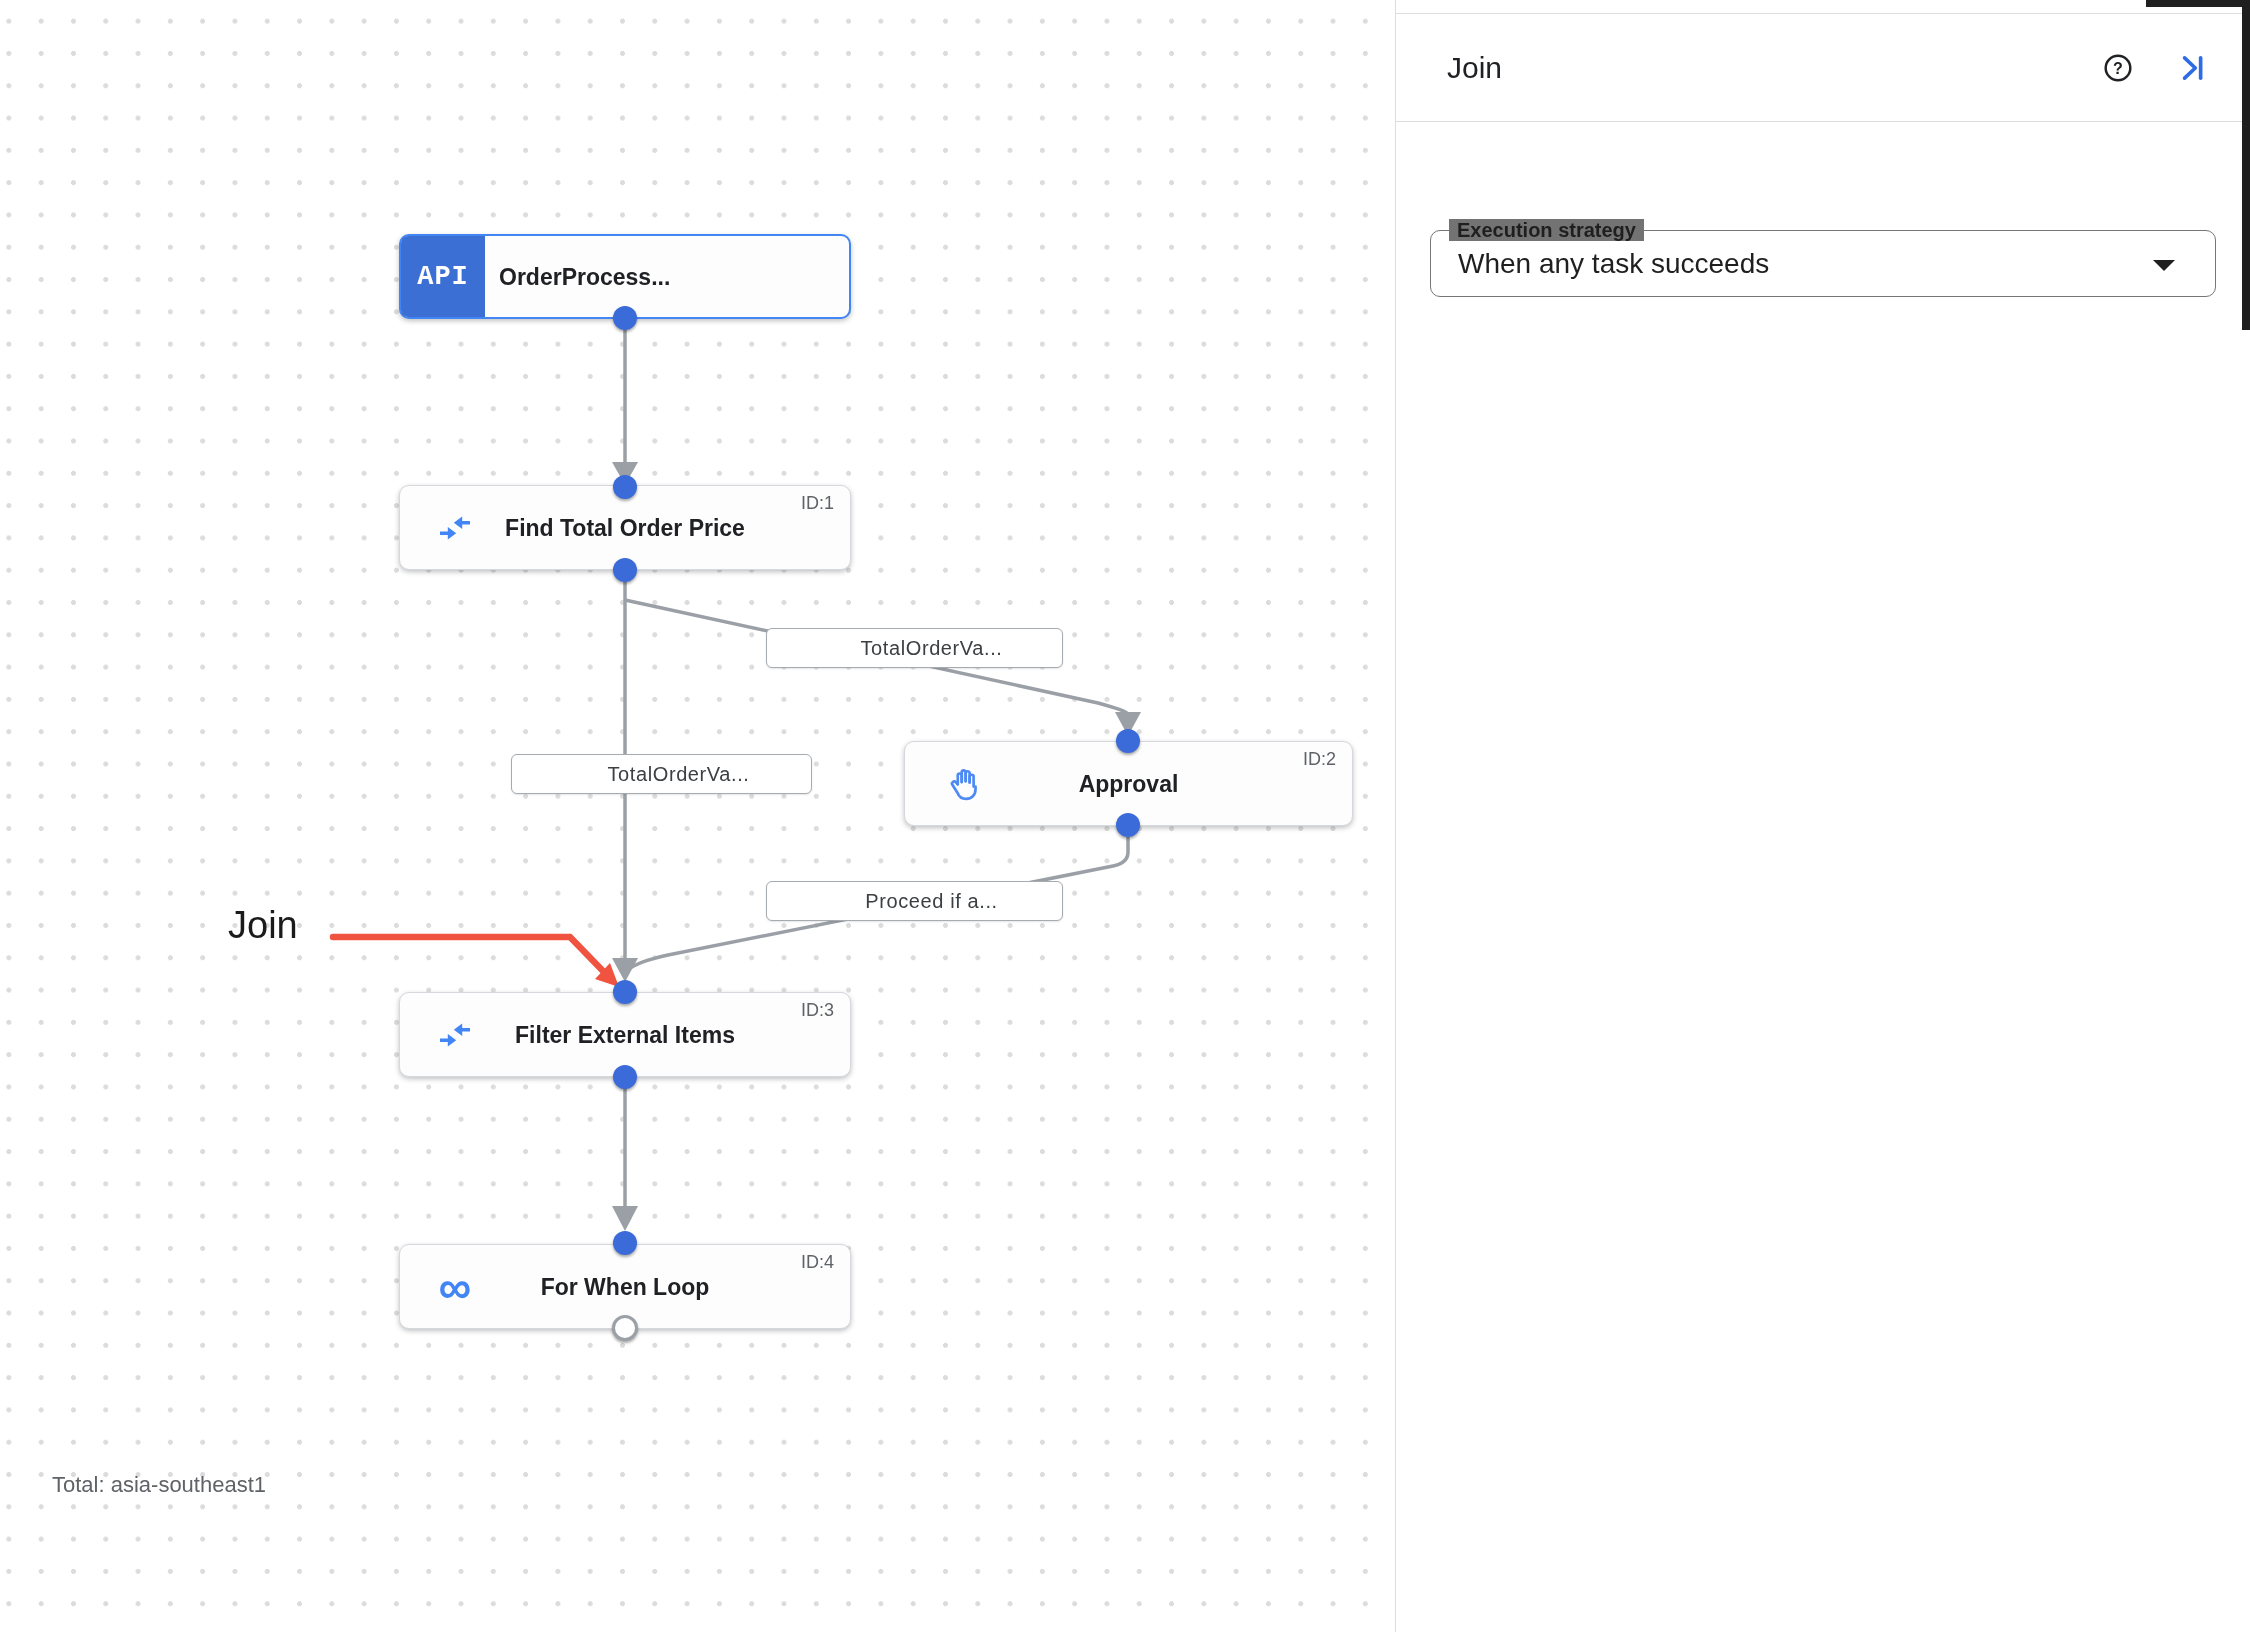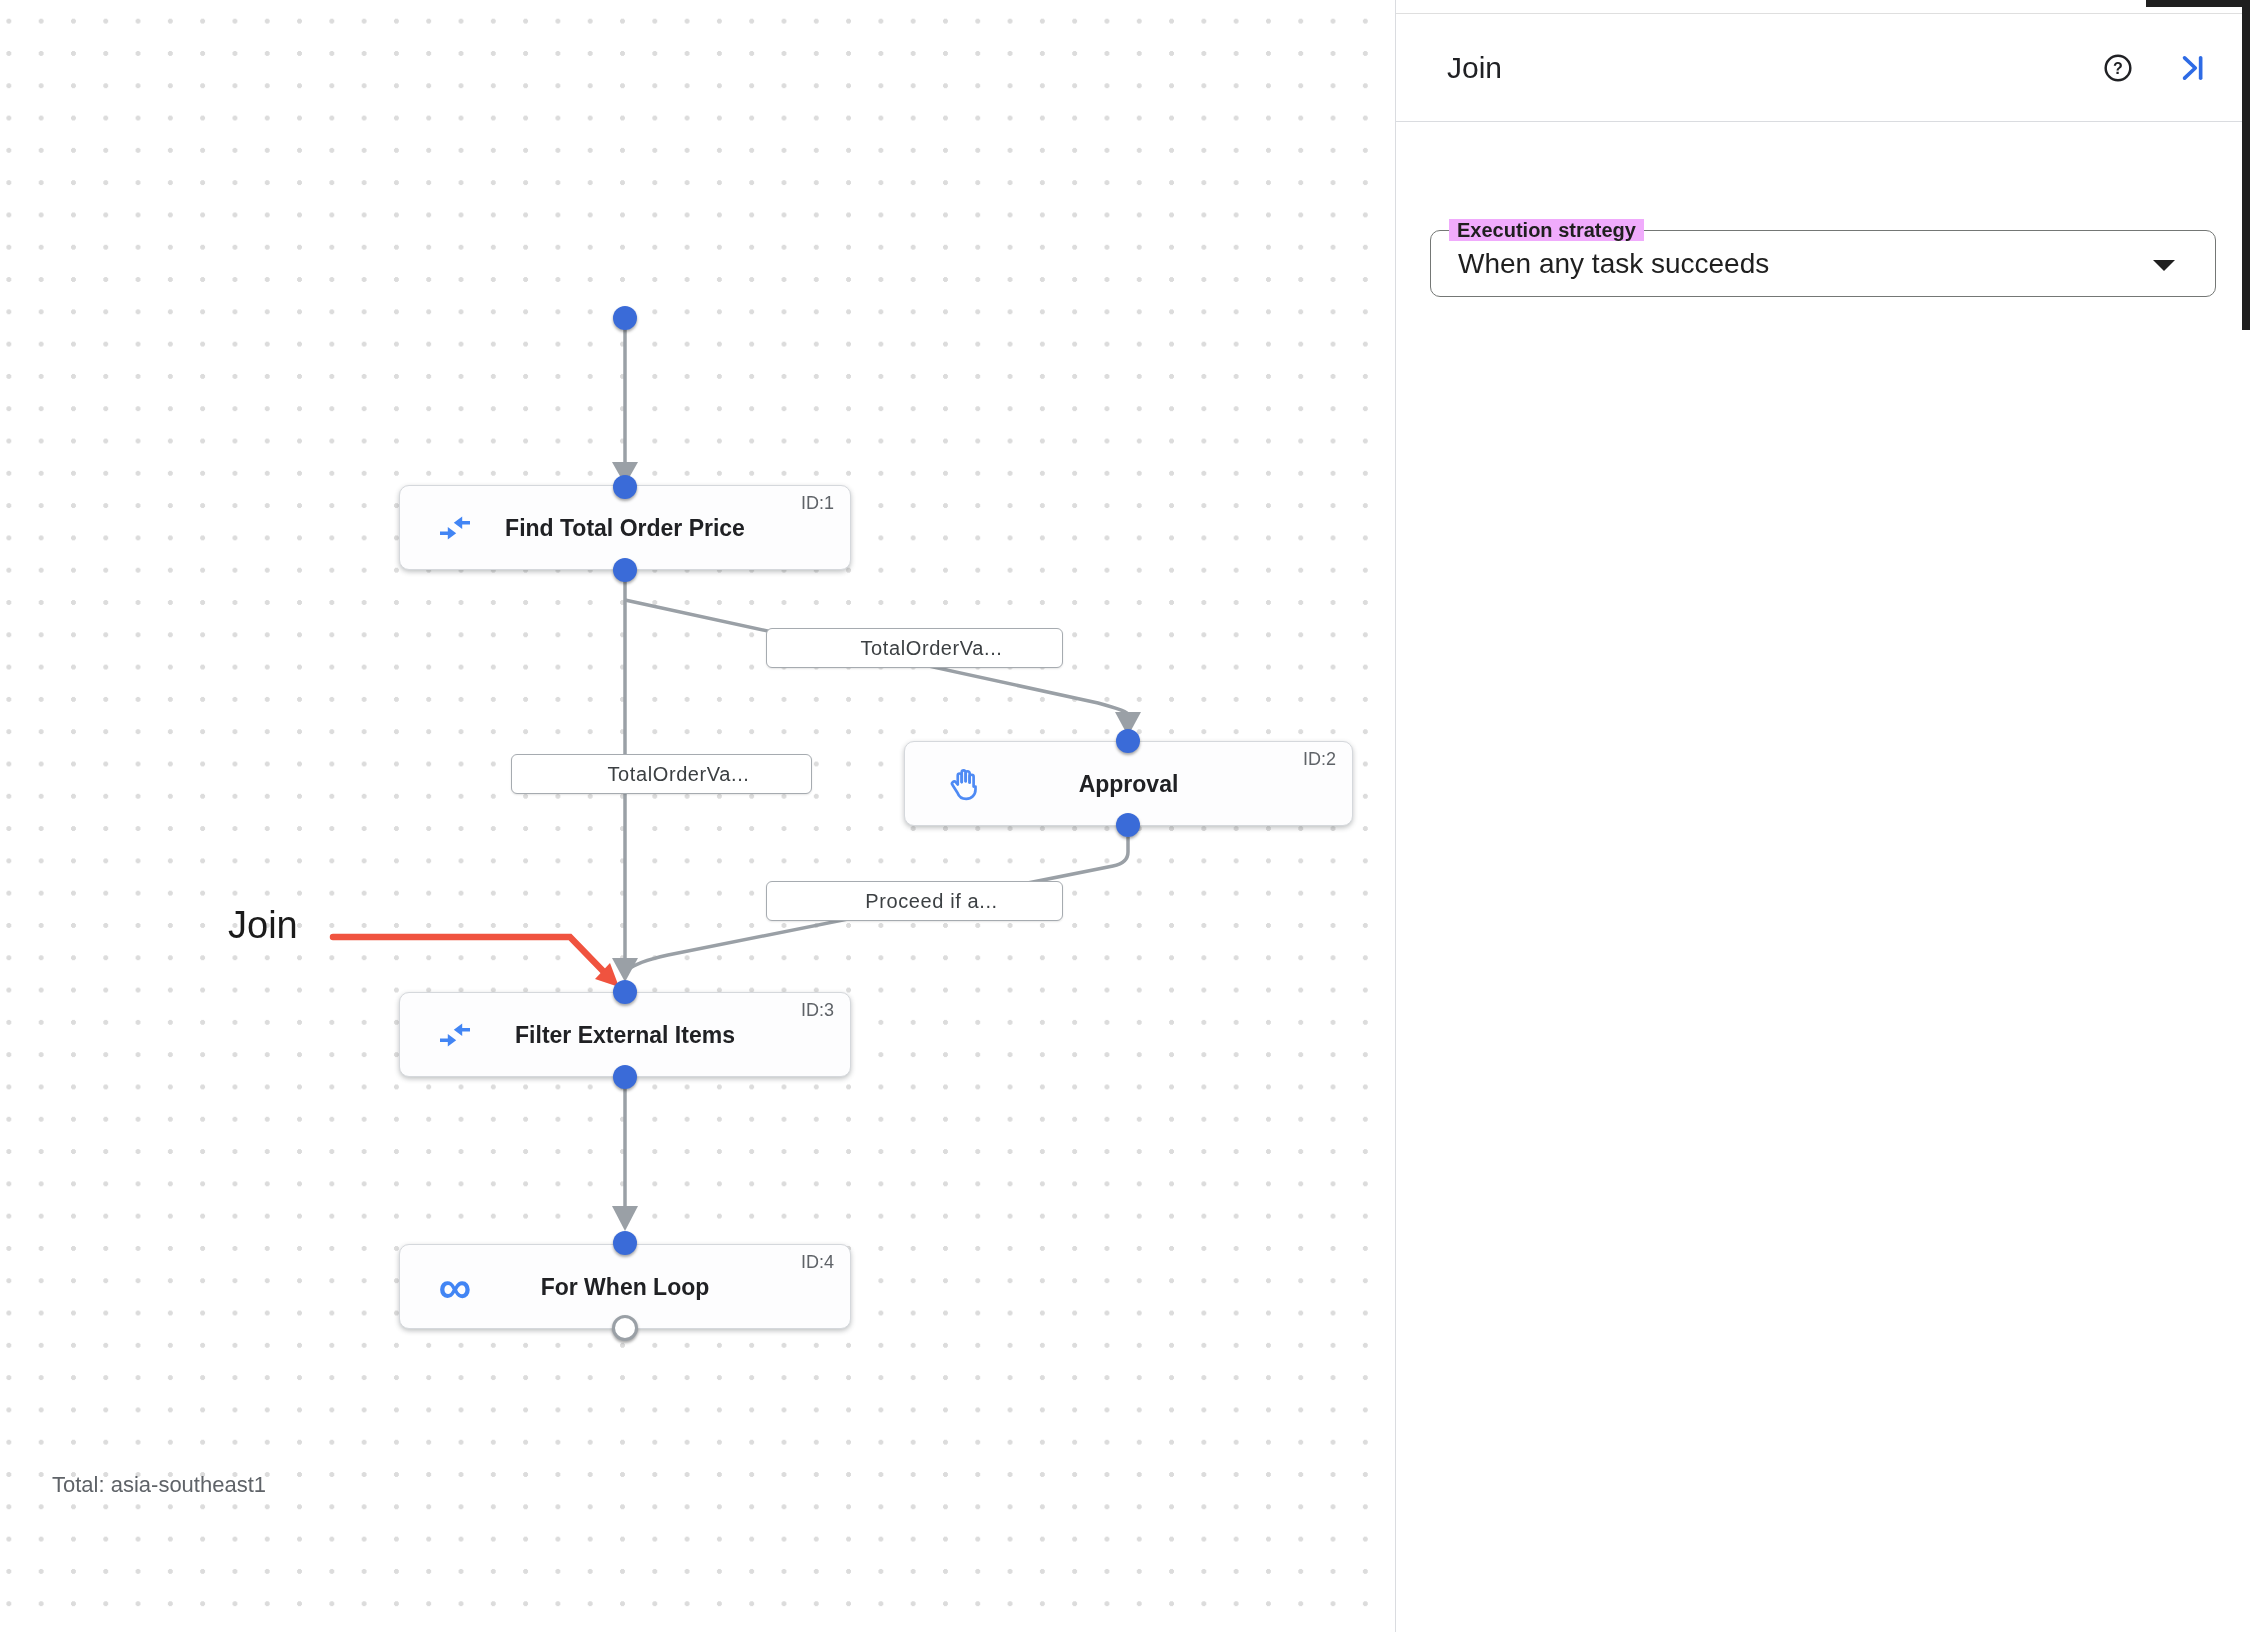--- a/index.html
+++ b/index.html
@@ -48,21 +48,21 @@
   .panel-header{position:absolute;left:0;top:14px;width:855px;height:108px;border-bottom:1px solid #dadce0;
         box-sizing:border-box;}
   .panel-title{position:absolute;left:51px;top:50%;transform:translateY(-50%);font-size:30px;color:#202124;}
   .icon-btn{position:absolute;top:50%;transform:translateY(-50%);width:36px;height:36px;
         display:flex;align-items:center;justify-content:center;cursor:pointer;}
   .section-head{position:absolute;left:0;top:122px;width:855px;height:72px;}
   .section-title{position:absolute;left:50px;top:50%;transform:translateY(-50%);
         font-size:25px;font-weight:700;color:#202124;}
   .select-field{position:absolute;left:34px;top:230px;width:786px;height:67px;border:1.5px solid #747775;
         border-radius:10px;box-sizing:border-box;cursor:pointer;background:#fff;}
-  .select-label{position:absolute;left:18px;top:-12px;background:#f0abfc;padding:0 8px;
+  .select-label{position:absolute;left:18px;top:-12px;background:#737373;padding:0 8px;
         font-size:20px;font-weight:700;color:#1f1f1f;line-height:22px;}
   .select-value{position:absolute;left:27px;top:50%;transform:translateY(-50%);font-size:28px;color:#1f1f1f;}
   .select-caret{position:absolute;right:40px;top:50%;margin-top:-4px;width:0;height:0;
         border-left:11px solid transparent;border-right:11px solid transparent;border-top:11px solid #1f1f1f;}
 
   .black-bar{position:absolute;left:2146px;top:0;width:104px;height:7px;background:#1f1f1f;z-index:6;}
   .scroll-thumb{position:absolute;left:2242px;top:0;width:8px;height:330px;background:#1f1f1f;z-index:6;}
 </style>
 </head>
 <body>
@@ -84,20 +84,24 @@
         <polygon points="612,958 638,958 625,982"></polygon>
         <polygon points="1115,712 1141,712 1128,736"></polygon>
         <polygon points="612,1206 638,1206 625,1231"></polygon>
       </g>
       <g>
         <path d="M333,937 H570 L603,971" stroke="#f0533f" stroke-width="6.5" fill="none" stroke-linecap="round"></path>
         <polygon points="619,987 610,963 595,979" fill="#f0533f"></polygon>
       </g>
     </svg>
 
+    <div class="node node--trigger" style="left:399px;top:234px;">
+      <div class="badge">API</div>
+      <div class="node-title node-title--left">OrderProcess...</div>
+    </div>
 
     <div class="node" style="left:399px;top:485px;">
       <span class="node-icon">
         <svg viewBox="0 0 24 24" width="36" height="36" fill="#4285f4">
           <path d="M2,14.3 h5.2 v-3 l5.6,4.2 -5.6,4.2 v-3 H2 z"></path>
           <path d="M22,7.3 h-5.2 v-3 l-5.6,4.2 5.6,4.2 v-3 H22 z"></path>
         </svg>
       </span>
       <div class="node-title">Find Total Order Price</div>
       <div class="node-id">ID:1</div>

